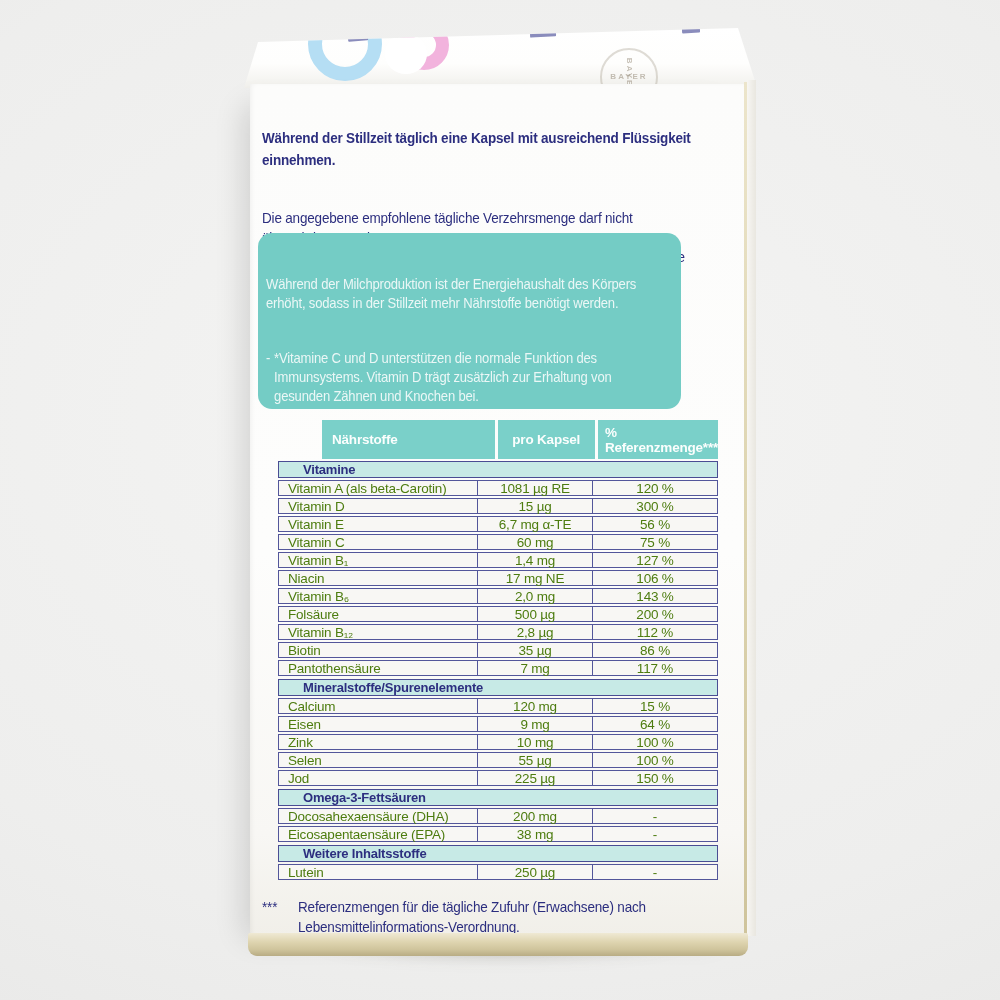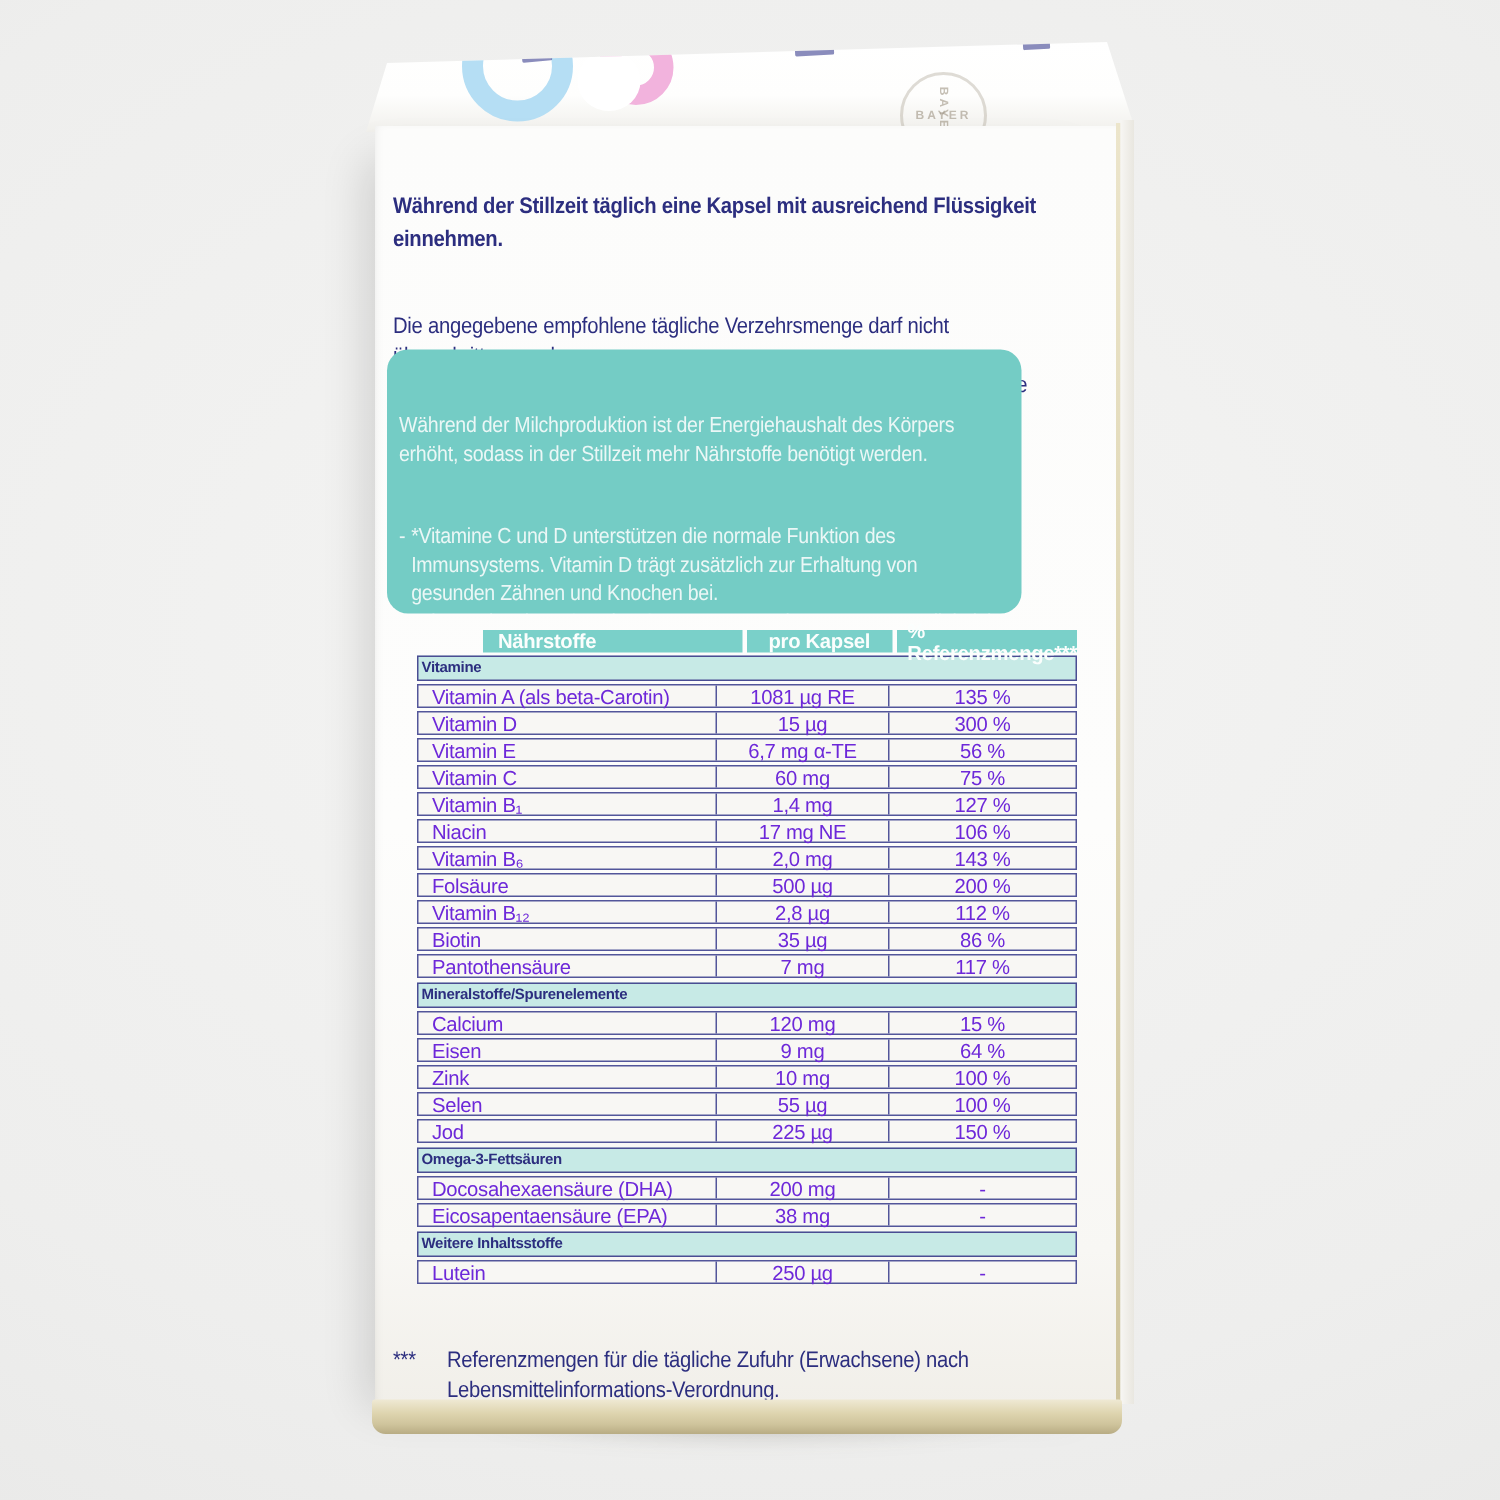--- a/index.html
+++ b/index.html
@@ -67,38 +67,38 @@
     position:absolute;left:8px;top:149px;width:423px;height:176px;
     background:#74ccc5;border-radius:14px;box-sizing:border-box;
     padding:6px 6px 0 8px;color:#ebf7f6;overflow:hidden;
   }
   .infobox-intro{font-size:14.5px;line-height:19px;letter-spacing:-.2px;}
   .bullet{display:flex;font-size:14.5px;line-height:19px;letter-spacing:-.2px;}
   .bullet .dash{width:9px;flex:none;}
   .btext{white-space:pre;}
   
   .ntable{position:absolute;left:28px;top:336px;width:440px;}
-  .thead{display:flex;gap:3px;height:15px;margin-bottom:2px;padding-left:44px;}
+  .thead{display:flex;gap:3px;height:39px;margin-bottom:2px;padding-left:44px;}
   .th{
     background:#7ad0c9;color:#fbfefd;font-weight:bold;font-size:13.5px;
     letter-spacing:-.2px;display:flex;align-items:center;box-sizing:border-box;
   }
   .th1{width:197px;padding-left:10px;}
   .th2{width:112px;justify-content:center;}
   .th3{flex:1;padding-left:7px;}
   .sec{
     height:17px;background:#c7eae6;border:1px solid #4a4d93;box-sizing:border-box;
-    display:flex;align-items:center;font-weight:bold;font-size:10px;
-    letter-spacing:-.2px;padding-left:2px;margin:3px 0 2px 0;color:#2c2e7f;
+    display:flex;align-items:center;font-weight:bold;font-size:13px;
+    letter-spacing:-.2px;padding-left:24px;margin:3px 0 2px 0;color:#2c2e7f;
   }
   .sec:first-child{margin-top:0;}
   .trow{
     height:16px;background:#f8f7f4;border:1px solid #53569a;box-sizing:border-box;
     display:flex;align-items:stretch;font-size:13.5px;letter-spacing:-.2px;
-    margin-bottom:2px;color:#6d28d9;text-align:center;
+    margin-bottom:2px;color:#4d7c0f;text-align:center;
   }
   .td1{width:198px;padding-left:9px;box-sizing:border-box;display:flex;align-items:center;}
   .td2{width:116px;box-sizing:border-box;border-left:1px solid #53569a;border-right:1px solid #53569a;
        display:flex;align-items:center;justify-content:center;}
   .td3{flex:1;display:flex;align-items:center;justify-content:center;}
   
   .footnote{position:absolute;left:12px;top:813px;display:flex;font-size:15px;line-height:19.5px;letter-spacing:-.2px;width:480px;}
   .fn-marker{width:40px;flex:none;}
   .fn-text{white-space:pre;}
   
@@ -162,21 +162,21 @@
       <div class="thead">
         <div class="th th1">Nährstoffe</div>
         <div class="th th2">pro Kapsel</div>
         <div class="th th3">% Referenzmenge***</div>
       </div>
       <div>
           <div class="sec">Vitamine</div>
           <div class="trow">
             <span class="td1">Vitamin A (als beta-Carotin)</span>
             <span class="td2">1081 µg RE</span>
-            <span class="td3">135 %</span>
+            <span class="td3">120 %</span>
           </div>
           <div class="trow">
             <span class="td1">Vitamin D</span>
             <span class="td2">15 µg</span>
             <span class="td3">300 %</span>
           </div>
           <div class="trow">
             <span class="td1">Vitamin E</span>
             <span class="td2">6,7 mg α-TE</span>
             <span class="td3">56 %</span>

